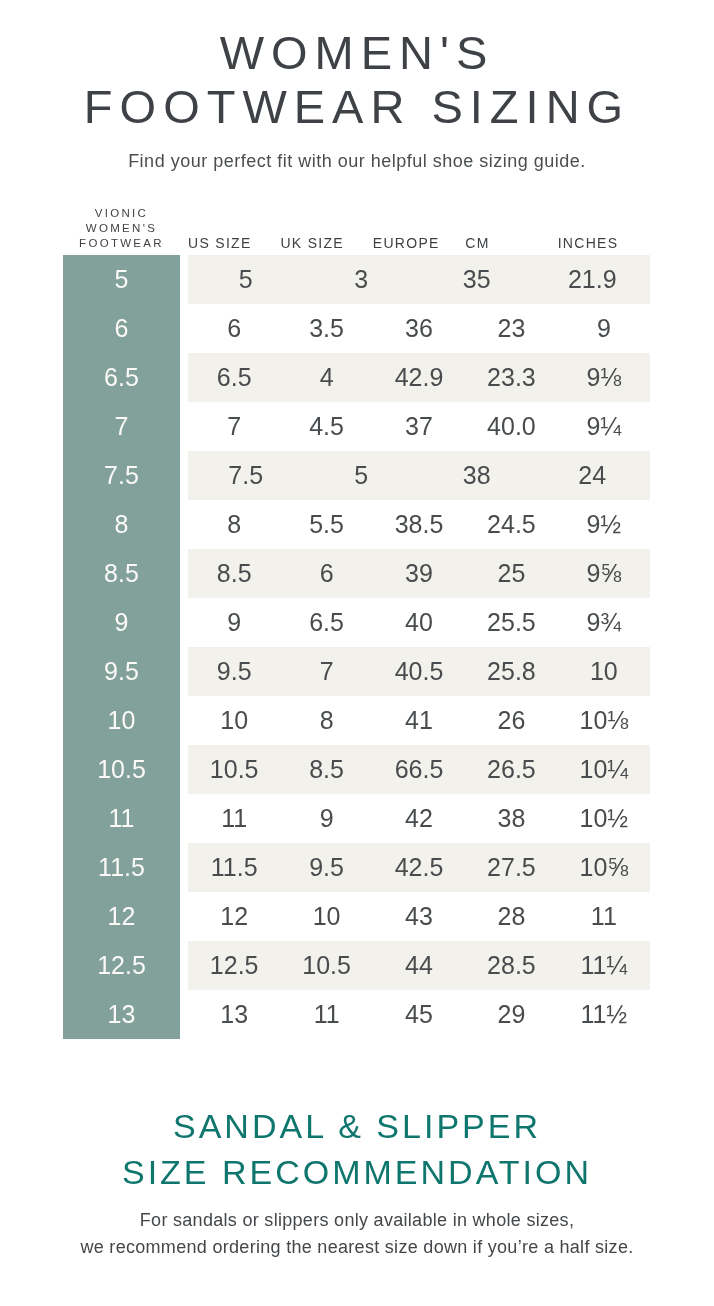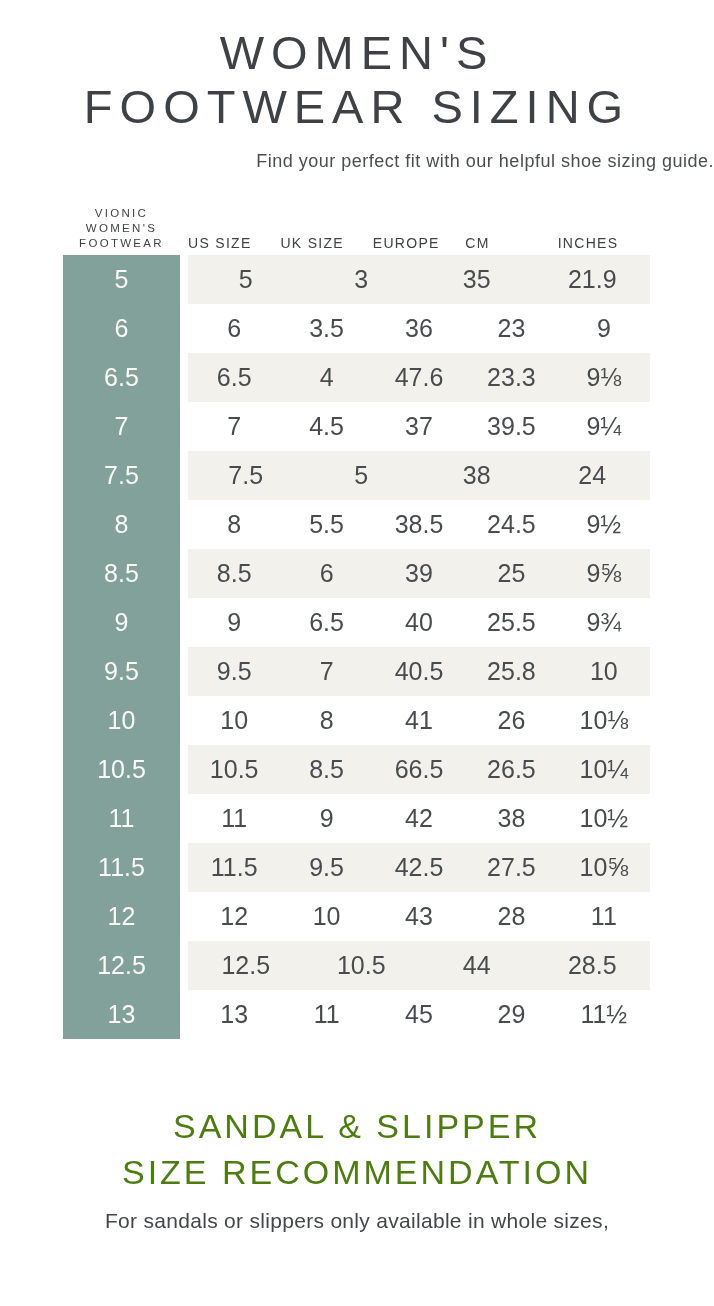--- a/index.html
+++ b/index.html
@@ -18,21 +18,21 @@
     padding-top: 26px;
     text-align: center;
     font-size: 47px;
     line-height: 54px;
     font-weight: 300;
     letter-spacing: 7px;
     color: #3e4145;
   }
   .subtitle {
     margin-top: 17px;
-    text-align: right;
+    text-align: center;
     font-size: 18px;
     letter-spacing: 0.5px;
     color: #4b4e50;
   }
   .size-table {
     margin: 34px 0 0 63px;
     width: 587px;
   }
   .thead {
     display: flex;
@@ -89,26 +89,26 @@
     font-size: 25px;
     color: #494c4e;
     white-space: nowrap;
   }
   .footer-title {
     margin-top: 64px;
     text-align: center;
     font-size: 34px;
     line-height: 46px;
     letter-spacing: 3px;
-    color: #4d7c0f;
+    color: #0f766e;
   }
   .footer-note {
     margin-top: 12px;
     text-align: center;
-    font-size: 21px;
+    font-size: 18px;
     line-height: 27px;
     letter-spacing: 0.3px;
     color: #44474a;
   }
 </style>
 </head>
 <body>
 
 <div class="page">
 
@@ -156,33 +156,33 @@
         <div class="cell">23</div>
         <div class="cell">9</div>
       </div>
     </div>
         <div class="trow shaded">
       <div class="vcell">6.5</div>
       <div class="gap"></div>
       <div class="stripe">
         <div class="cell">6.5</div>
         <div class="cell">4</div>
-        <div class="cell">47.6</div>
+        <div class="cell">42.9</div>
         <div class="cell">23.3</div>
         <div class="cell">9⅛</div>
       </div>
     </div>
         <div class="trow">
       <div class="vcell">7</div>
       <div class="gap"></div>
       <div class="stripe">
         <div class="cell">7</div>
         <div class="cell">4.5</div>
         <div class="cell">37</div>
-        <div class="cell">39.5</div>
+        <div class="cell">40.0</div>
         <div class="cell">9¼</div>
       </div>
     </div>
         <div class="trow shaded">
       <div class="vcell">7.5</div>
       <div class="gap"></div>
       <div class="stripe">
         <div class="cell">7.5</div>
         <div class="cell">5</div>
         <div class="cell">38</div>
@@ -289,20 +289,21 @@
       </div>
     </div>
         <div class="trow shaded">
       <div class="vcell">12.5</div>
       <div class="gap"></div>
       <div class="stripe">
         <div class="cell">12.5</div>
         <div class="cell">10.5</div>
         <div class="cell">44</div>
         <div class="cell">28.5</div>
+        <div class="cell">11¼</div>
       </div>
     </div>
         <div class="trow">
       <div class="vcell">13</div>
       <div class="gap"></div>
       <div class="stripe">
         <div class="cell">13</div>
         <div class="cell">11</div>
         <div class="cell">45</div>
         <div class="cell">29</div>
@@ -312,15 +313,16 @@
       </div>
   </div>
 
   <div class="footer-title">
     <div>SANDAL &amp; SLIPPER</div>
     <div>SIZE RECOMMENDATION</div>
   </div>
 
   <div class="footer-note">
     <div>For sandals or slippers only available in whole sizes,</div>
+    <div>we recommend ordering the nearest size down if you’re a half size.</div>
   </div>
 
 </div>
 
 </body></html>

